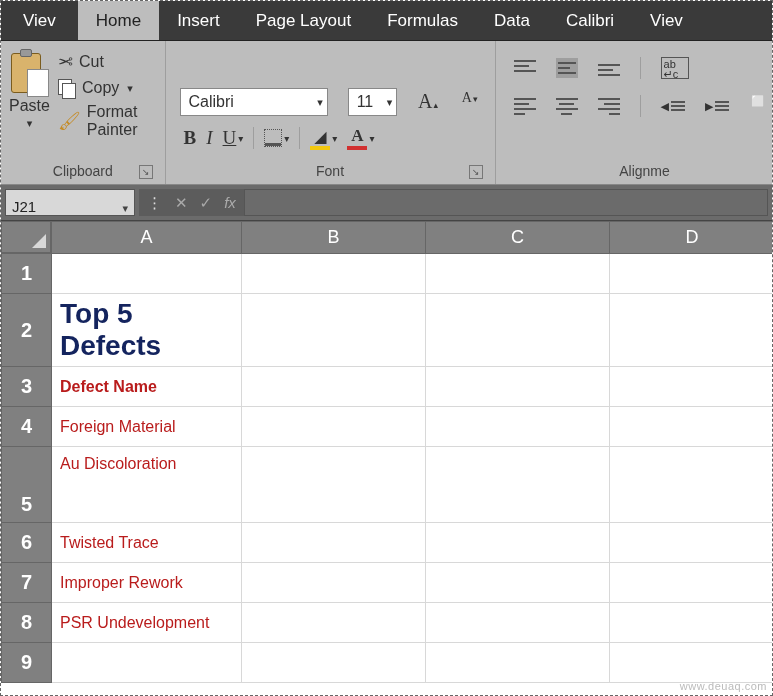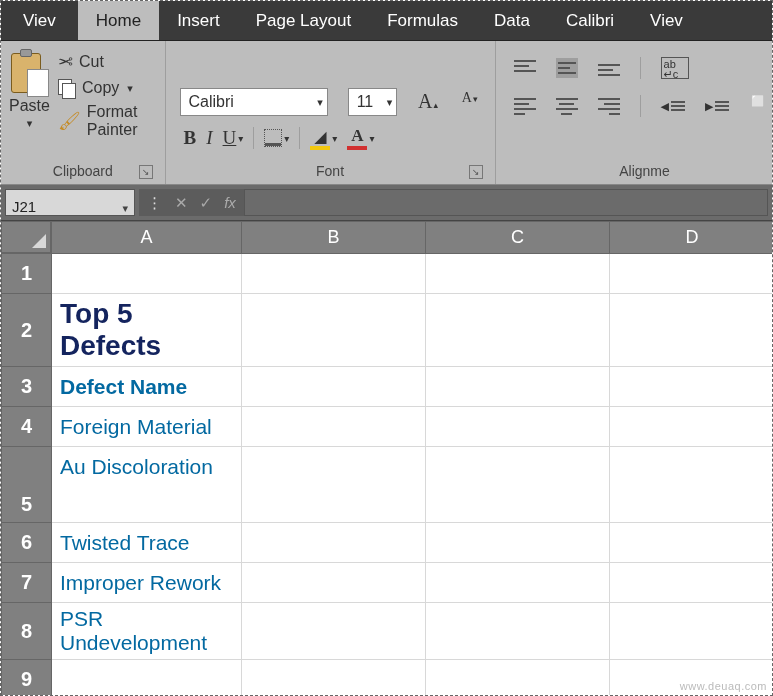--- a/index.html
+++ b/index.html
@@ -180,21 +180,21 @@
   .colhdr th {
     background:#808080; color:#fff; font-weight:normal; font-size:18px;
     border:1px solid #666; height:32px;
   }
   .colhdr th.cornercell{ width:50px; background:transparent; border:none;}
   .rowhdr {
     background:#808080; color:#fff; font-size:20px; text-align:center;
     border:1px solid #666; width:50px;
   }
   td.cell {
-    border:1px solid #d8d8d8; font-size:21px; padding:4px 8px; color:#0369a1;
+    border:1px solid #d8d8d8; font-size:16px; padding:4px 8px; color:#b91c1c;
     height:40px; background:#fff; vertical-align: middle;
   }
   td.cell.title { font-size:28px; font-weight:700; color:#14245e; }
   td.cell.bold { font-weight:700; }
   tr.tall td.cell, tr.tall th.rowhdr { height:76px; vertical-align: bottom; }
   tr.tall td.cell { vertical-align: top; padding-top:8px;}
   tr.tall th.rowhdr { vertical-align: bottom; padding-bottom:6px;}
   
   col.c0{width:50px} col.cA{width:190px} col.cB{width:184px} col.cC{width:184px} col.cD{width:165px}
   .watermark{

